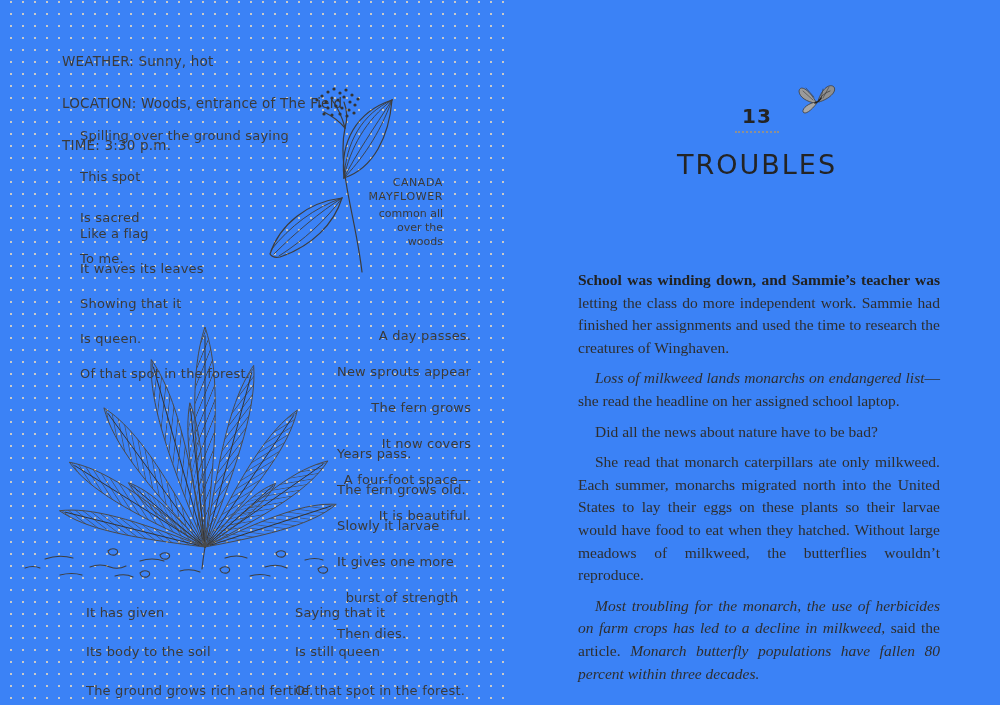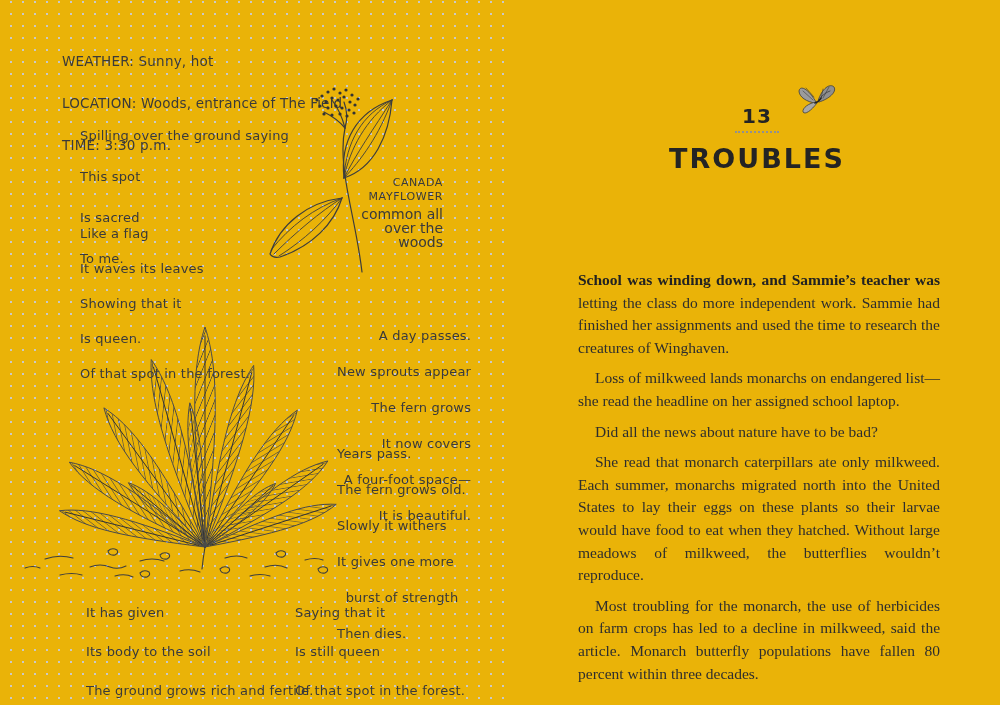--- a/index.html
+++ b/index.html
@@ -1,48 +1,48 @@
 <!DOCTYPE html>
 <html><head>
 <meta charset="utf-8">
 <style>
   html,body{margin:0;padding:0;background:#ffffff;}
-  .canvas{position:relative;width:1000px;height:705px;background:#eab308;overflow:hidden;
+  .canvas{position:relative;width:1000px;height:705px;background:#3b82f6;overflow:hidden;
           font-family:"DejaVu Sans",sans-serif;}
   
   .left-page{position:absolute;left:0;top:0;width:505px;height:705px;
     background-image:radial-gradient(circle,#c9c9c9 1px,rgba(0,0,0,0) 1.3px);
     background-size:12px 12px;background-position:5px 8px;}
   .hand{color:#3a3a3a;font-size:13px;line-height:19px;letter-spacing:.2px;white-space:pre-line;}
   .journal-header{position:absolute;left:62px;top:30px;font-size:13.5px;line-height:21px;}
   .stanza-1{position:absolute;left:80px;top:105px;line-height:20.5px;}
   .stanza-2{position:absolute;left:80px;top:207px;line-height:17.5px;}
   .stanza-3{position:absolute;left:337px;top:309px;line-height:18px;text-align:right;}
   .stanza-4{position:absolute;left:337px;top:427px;line-height:18px;}
   .stanza-5{position:absolute;left:86px;top:583px;line-height:19.5px;}
   .stanza-6{position:absolute;left:295px;top:583px;line-height:19.5px;}
   .mayflower-label{position:absolute;left:343px;top:176px;width:100px;text-align:right;color:#3a3a3a;}
   .label-caps{font-size:11px;line-height:14px;letter-spacing:.6px;}
-  .label-small{font-size:14px;line-height:14px;margin-top:3px;}
+  .label-small{font-size:11px;line-height:14px;margin-top:3px;}
   .mayflower-svg{position:absolute;left:262px;top:86px;}
   .fern-svg{position:absolute;left:20px;top:315px;}
   
   .butterfly-svg{position:absolute;left:798px;top:84px;}
   .chapter-head{position:absolute;left:650px;top:104px;width:214px;text-align:center;color:#242424;}
   .chapter-number{font-size:20px;font-weight:600;letter-spacing:1px;font-family:"DejaVu Sans",sans-serif;}
   .chapter-rule{width:44px;border-top:2px dotted #909090;margin:3px auto 0;}
-  .chapter-title{margin:10px 0 0;font-size:27px;font-weight:700;letter-spacing:2px;
+  .chapter-title{margin:16px 0 0;font-size:27px;font-weight:400;letter-spacing:2px;
     font-family:"DejaVu Sans",sans-serif;}
   .chapter-body{position:absolute;left:570px;top:261px;width:378px;
     font-family:"Liberation Serif","DejaVu Serif",serif;font-size:15.5px;line-height:22.6px;
     color:#2e2e2e;text-align:justify;}
   .chapter-body p{margin:8px;}
   .chapter-body p.indent{text-indent:17px;}
   .seg-bold{font-weight:bold;color:#222;}
-  .seg-italic{}
+  .seg-italic{font-style:italic;}
   .sketch{stroke-linecap:round;}
 </style>
 </head>
 <body>
 
 <div class="canvas">
 
   <div class="left-page">
 
     <div class="hand journal-header">
@@ -175,21 +175,21 @@
       <div>New sprouts appear</div>
       <div>The fern grows</div>
       <div>It now covers</div>
       <div>A four-foot space—</div>
       <div>It is beautiful.</div>
     </div>
 
     <div class="hand stanza-4">
       <div>Years pass.</div>
       <div>The fern grows old.</div>
-      <div>Slowly it withers</div>
+      <div>Slowly it larvae</div>
       <div>It gives one more</div>
       <div>&nbsp;&nbsp;burst of strength</div>
       <div>Then dies.</div>
     </div>
 
     <div class="hand stanza-5">
       <div>It has given</div>
       <div>Its body to the soil</div>
       <div>The ground grows rich and fertile.</div>
       

